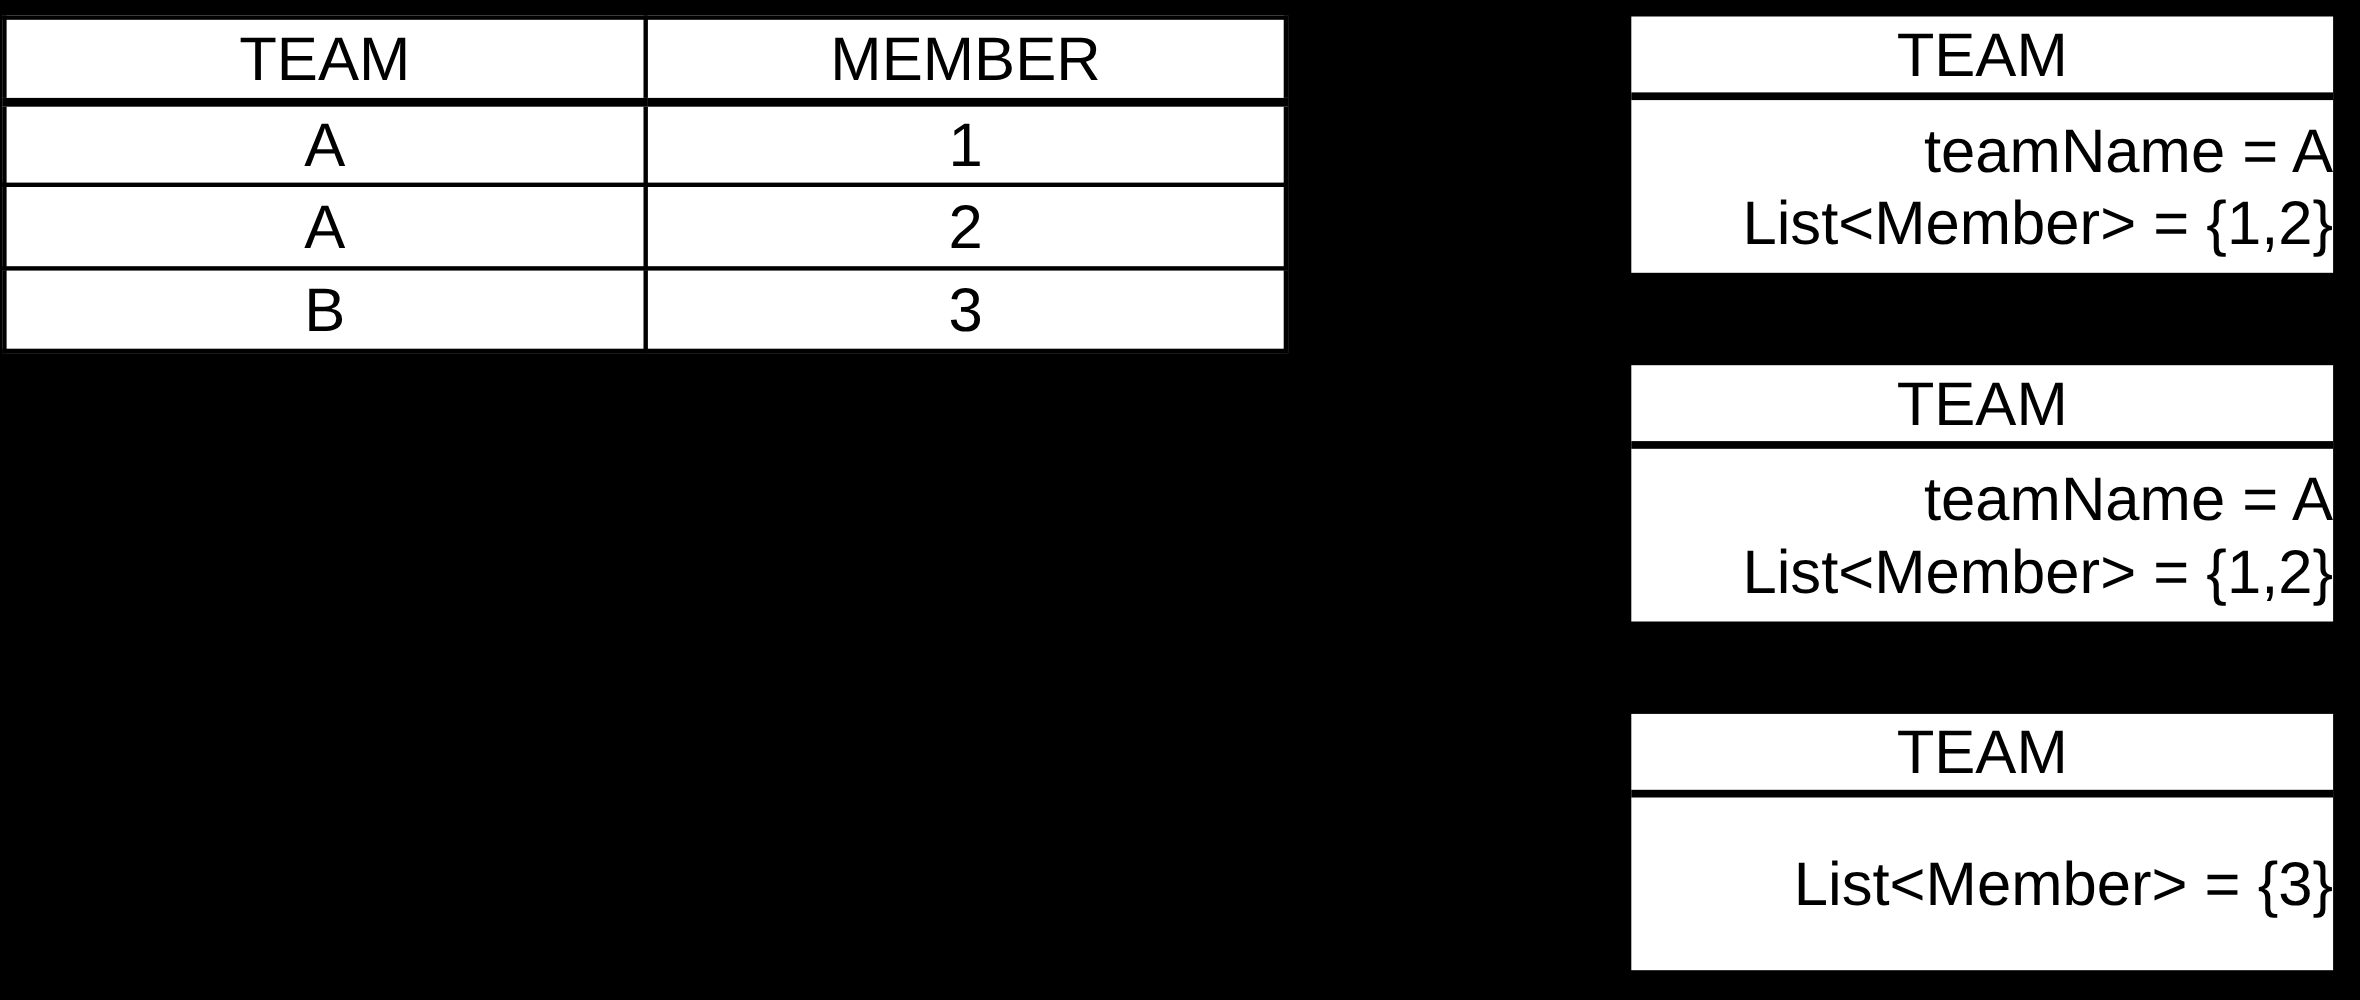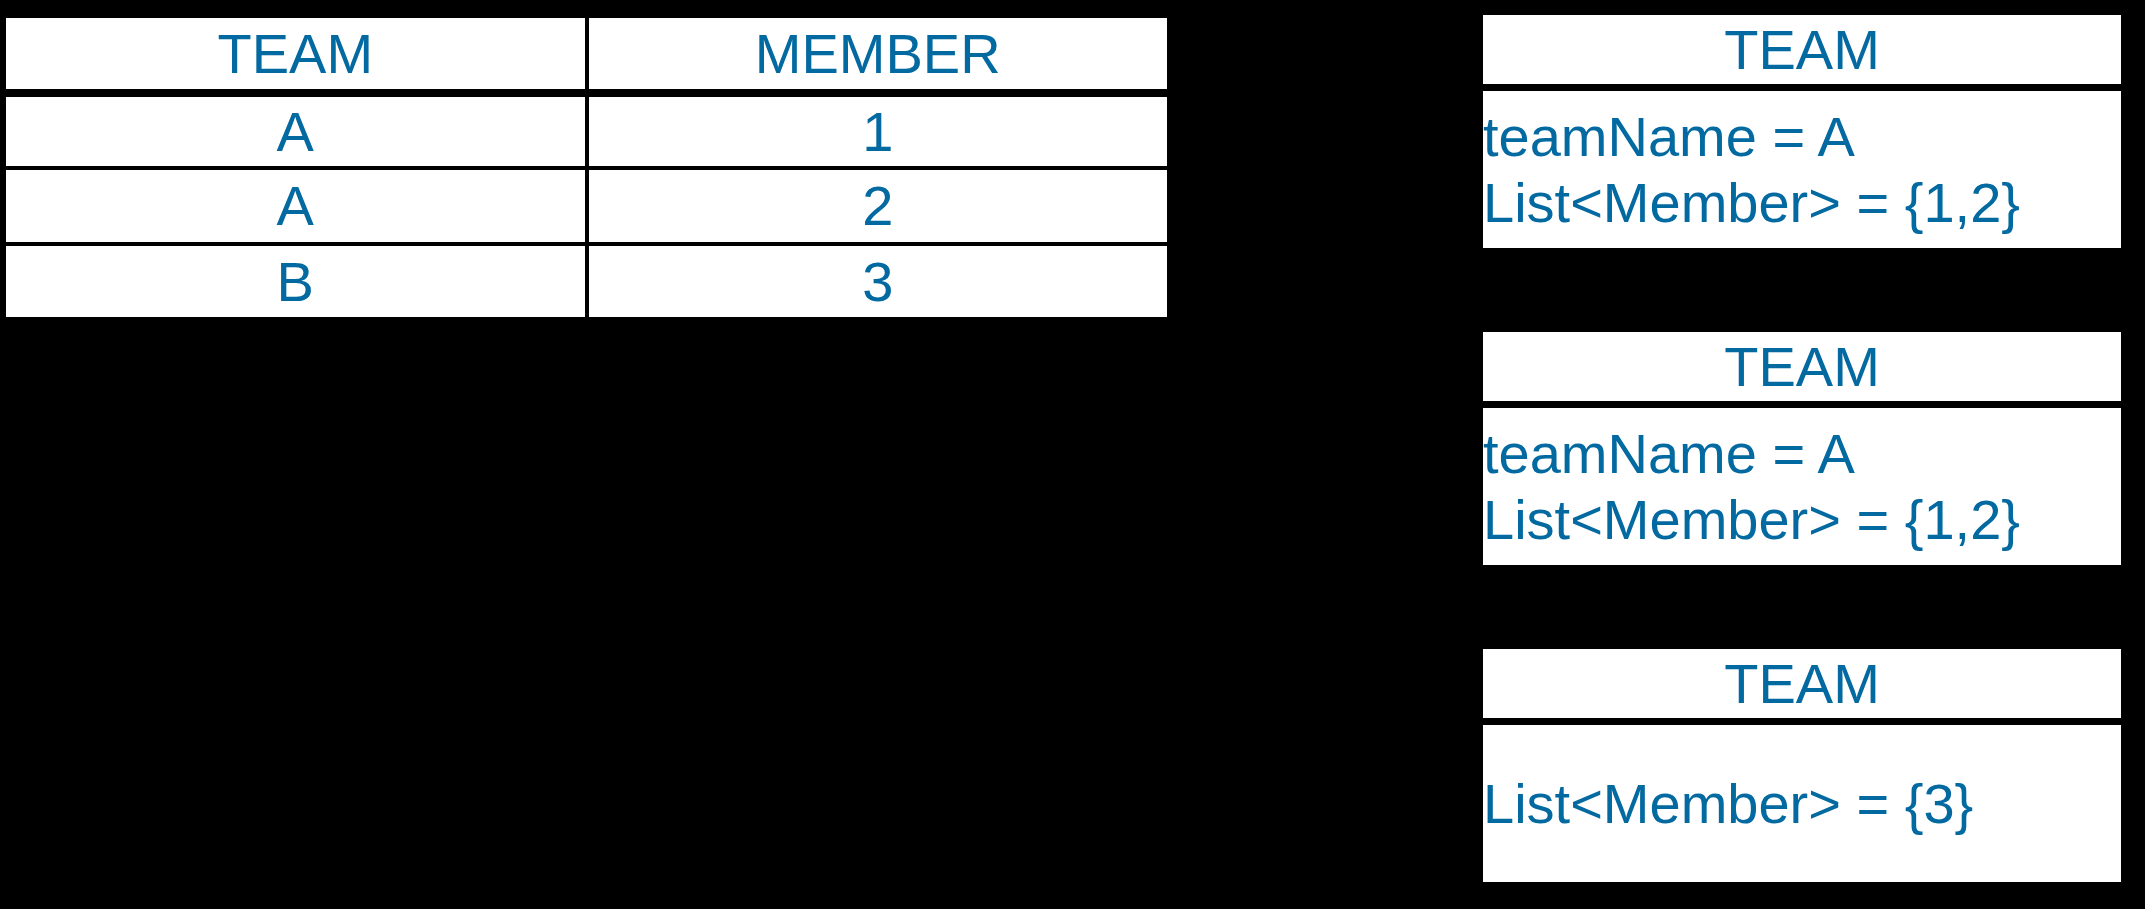--- a/index.html
+++ b/index.html
@@ -6,21 +6,21 @@
     margin: 0;
     padding: 0;
     background: #000000;
   }
   .canvas {
     position: relative;
     width: 2145px;
     height: 909px;
     background: #000000;
     font-family: "Liberation Sans", sans-serif;
-    color: #0369a1;
+    color: #000000;
     overflow: hidden;
   }
 
   
   table.db-table {
     position: absolute;
     left: 2px;
     top: 14px;
     width: 1169px;
     height: 307px;
@@ -56,21 +56,21 @@
     display: flex;
     align-items: center;
     justify-content: center;
     font-size: 56px;
     font-weight: 300;
   }
   .obj-card .obj-body {
     height: 157px;
     display: flex;
     flex-direction: column;
-    align-items: flex-start;
+    align-items: flex-end;
     justify-content: center;
     font-size: 56px;
     font-weight: 300;
     line-height: 66px;
     white-space: nowrap;
   }
   .obj-card-1 { top: 15px; }
   .obj-card-2 { top: 332px; }
   .obj-card-3 { top: 649px; }
 </style>

